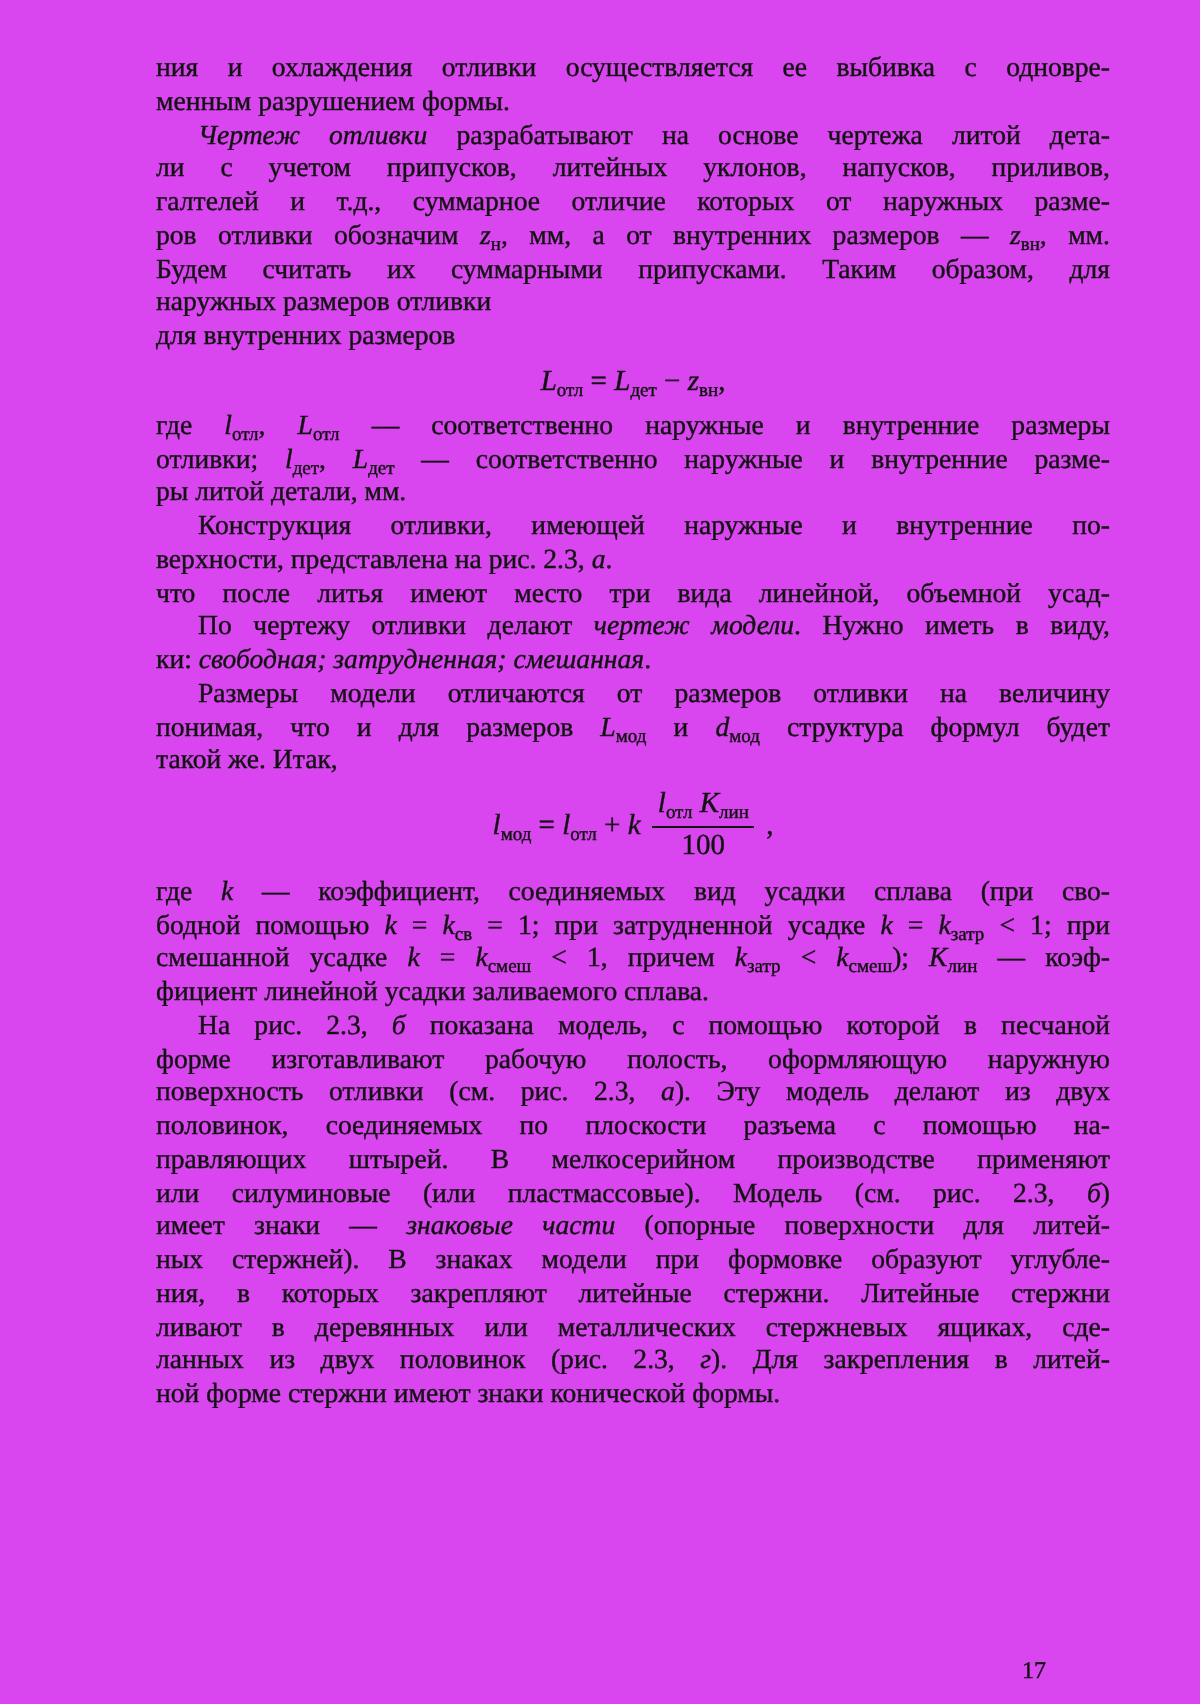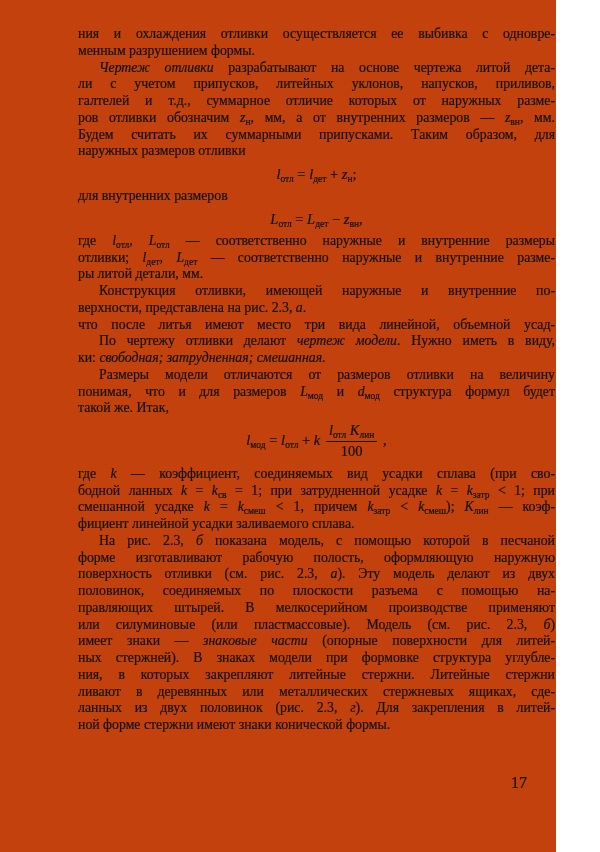--- a/index.html
+++ b/index.html
@@ -4,23 +4,23 @@
 <style>
   * { margin: 0; padding: 0; box-sizing: border-box; }
   html, body { width: 600px; height: 852px; }
   body {
     background: #ffffff;
     font-family: "Liberation Serif", serif;
     color: #131313;
   }
   .page {
     position: relative;
-    width: 556px;
+    width: 600px;
     height: 852px;
-    background: #c2410c;
+    background: #d946ef;
     overflow: hidden;
   }
   .text-column {
     position: absolute;
     left: 78px;
     top: 26px;
     width: 477px;
   }
   .line {
     font-size: 13.8px;
@@ -56,64 +56,63 @@
   }
   .frac .num {
     display: block;
     border-bottom: 1.2px solid #131313;
     padding: 0 3px 2px;
   }
   .frac .den { display: block; padding-top: 2px; }
   .page-number {
     position: absolute;
     left: 511px;
-    top: 774px;
-    font-size: 16px;
+    top: 828px;
+    font-size: 12px;
     -webkit-text-stroke: 0.2px currentColor;
   }
 </style>
 </head>
 <body>
 
 <div class="page">
   <div class="text-column">
       <div class="line"><span>ния и охлаждения отливки осуществляется ее выбивка с одновре-</span></div>
       <div class="line last"><span>менным разрушением формы.</span></div>
       <div class="line indent"><span class="it">Чертеж отливки</span><span> разрабатывают на основе чертежа литой дета-</span></div>
       <div class="line"><span>ли с учетом припусков, литейных уклонов, напусков, приливов,</span></div>
       <div class="line"><span>галтелей и т.д., суммарное отличие которых от наружных разме-</span></div>
       <div class="line"><span>ров отливки обозначим </span><span class="it">z</span><sub class="rm">н</sub><span>, мм, а от внутренних размеров — </span><span class="it">z</span><sub class="rm">вн</sub><span>, мм.</span></div>
       <div class="line"><span>Будем считать их суммарными припусками. Таким образом, для</span></div>
       <div class="line last"><span>наружных размеров отливки</span></div>
-      <div class="formula"><span class="it">l</span><sub class="rm">отл</sub><span> = </span><span class="it">l</span><sub class="rm">дет</sub><span> + </span><span class="it">z</span><sub class="rm">н</sub><span>;</span></div>
       <div class="line last"><span>для внутренних размеров</span></div>
       <div class="formula"><span class="it">L</span><sub class="rm">отл</sub><span> = </span><span class="it">L</span><sub class="rm">дет</sub><span> − </span><span class="it">z</span><sub class="rm">вн</sub><span>,</span></div>
       <div class="line"><span>где </span><span class="it">l</span><sub class="rm">отл</sub><span>, </span><span class="it">L</span><sub class="rm">отл</sub><span> — соответственно наружные и внутренние размеры</span></div>
       <div class="line"><span>отливки; </span><span class="it">l</span><sub class="rm">дет</sub><span>, </span><span class="it">L</span><sub class="rm">дет</sub><span> — соответственно наружные и внутренние разме-</span></div>
       <div class="line last"><span>ры литой детали, мм.</span></div>
       <div class="line indent"><span>Конструкция отливки, имеющей наружные и внутренние по-</span></div>
       <div class="line last"><span>верхности, представлена на рис. 2.3, </span><span class="it">а</span><span>.</span></div>
       <div class="line"><span>что после литья имеют место три вида линейной, объемной усад-</span></div>
       <div class="line indent"><span>По чертежу отливки делают </span><span class="it">чертеж модели</span><span>. Нужно иметь в виду,</span></div>
       <div class="line last"><span>ки: </span><span class="it">свободная; затрудненная; смешанная</span><span>.</span></div>
       <div class="line indent"><span>Размеры модели отличаются от размеров отливки на величину</span></div>
       <div class="line"><span>понимая, что и для размеров </span><span class="it">L</span><sub class="rm">мод</sub><span> и </span><span class="it">d</span><sub class="rm">мод</sub><span> структура формул будет</span></div>
       <div class="line last"><span>такой же. Итак,</span></div>
       <div class="formula formula-frac"><span class="it">l</span><sub class="rm">мод</sub><span> = </span><span class="it">l</span><sub class="rm">отл</sub><span> + </span><span class="it">k</span><span> </span><span class="frac"><span class="num"><span class="it">l</span><sub class="rm">отл</sub><span> </span><span class="it">K</span><sub class="rm">лин</sub></span><span class="den"><span>100</span></span></span><span> ,</span></div>
       <div class="line"><span>где </span><span class="it">k</span><span> — коэффициент, соединяемых вид усадки сплава (при сво-</span></div>
-      <div class="line"><span>бодной ланных </span><span class="it">k</span><span> = </span><span class="it">k</span><sub class="rm">св</sub><span> = 1; при затрудненной усадке </span><span class="it">k</span><span> = </span><span class="it">k</span><sub class="rm">затр</sub><span> &lt; 1; при</span></div>
+      <div class="line"><span>бодной помощью </span><span class="it">k</span><span> = </span><span class="it">k</span><sub class="rm">св</sub><span> = 1; при затрудненной усадке </span><span class="it">k</span><span> = </span><span class="it">k</span><sub class="rm">затр</sub><span> &lt; 1; при</span></div>
       <div class="line"><span>смешанной усадке </span><span class="it">k</span><span> = </span><span class="it">k</span><sub class="rm">смеш</sub><span> &lt; 1, причем </span><span class="it">k</span><sub class="rm">затр</sub><span> &lt; </span><span class="it">k</span><sub class="rm">смеш</sub><span>); </span><span class="it">K</span><sub class="rm">лин</sub><span> — коэф-</span></div>
       <div class="line last"><span>фициент линейной усадки заливаемого сплава.</span></div>
       <div class="line indent"><span>На рис. 2.3, </span><span class="it">б</span><span> показана модель, с помощью которой в песчаной</span></div>
       <div class="line"><span>форме изготавливают рабочую полость, оформляющую наружную</span></div>
       <div class="line"><span>поверхность отливки (см. рис. 2.3, </span><span class="it">а</span><span>). Эту модель делают из двух</span></div>
       <div class="line"><span>половинок, соединяемых по плоскости разъема с помощью на-</span></div>
       <div class="line"><span>правляющих штырей. В мелкосерийном производстве применяют</span></div>
       <div class="line"><span>или силуминовые (или пластмассовые). Модель (см. рис. 2.3, </span><span class="it">б</span><span>)</span></div>
       <div class="line"><span>имеет знаки — </span><span class="it">знаковые части</span><span> (опорные поверхности для литей-</span></div>
-      <div class="line"><span>ных стержней). В знаках модели при формовке структура углубле-</span></div>
+      <div class="line"><span>ных стержней). В знаках модели при формовке образуют углубле-</span></div>
       <div class="line"><span>ния, в которых закрепляют литейные стержни. Литейные стержни</span></div>
       <div class="line"><span>ливают в деревянных или металлических стержневых ящиках, сде-</span></div>
       <div class="line"><span>ланных из двух половинок (рис. 2.3, </span><span class="it">г</span><span>). Для закрепления в литей-</span></div>
       <div class="line last"><span>ной форме стержни имеют знаки конической формы.</span></div>
     </div>
   <div class="page-number">17</div>
 </div>
 
 </body></html>

